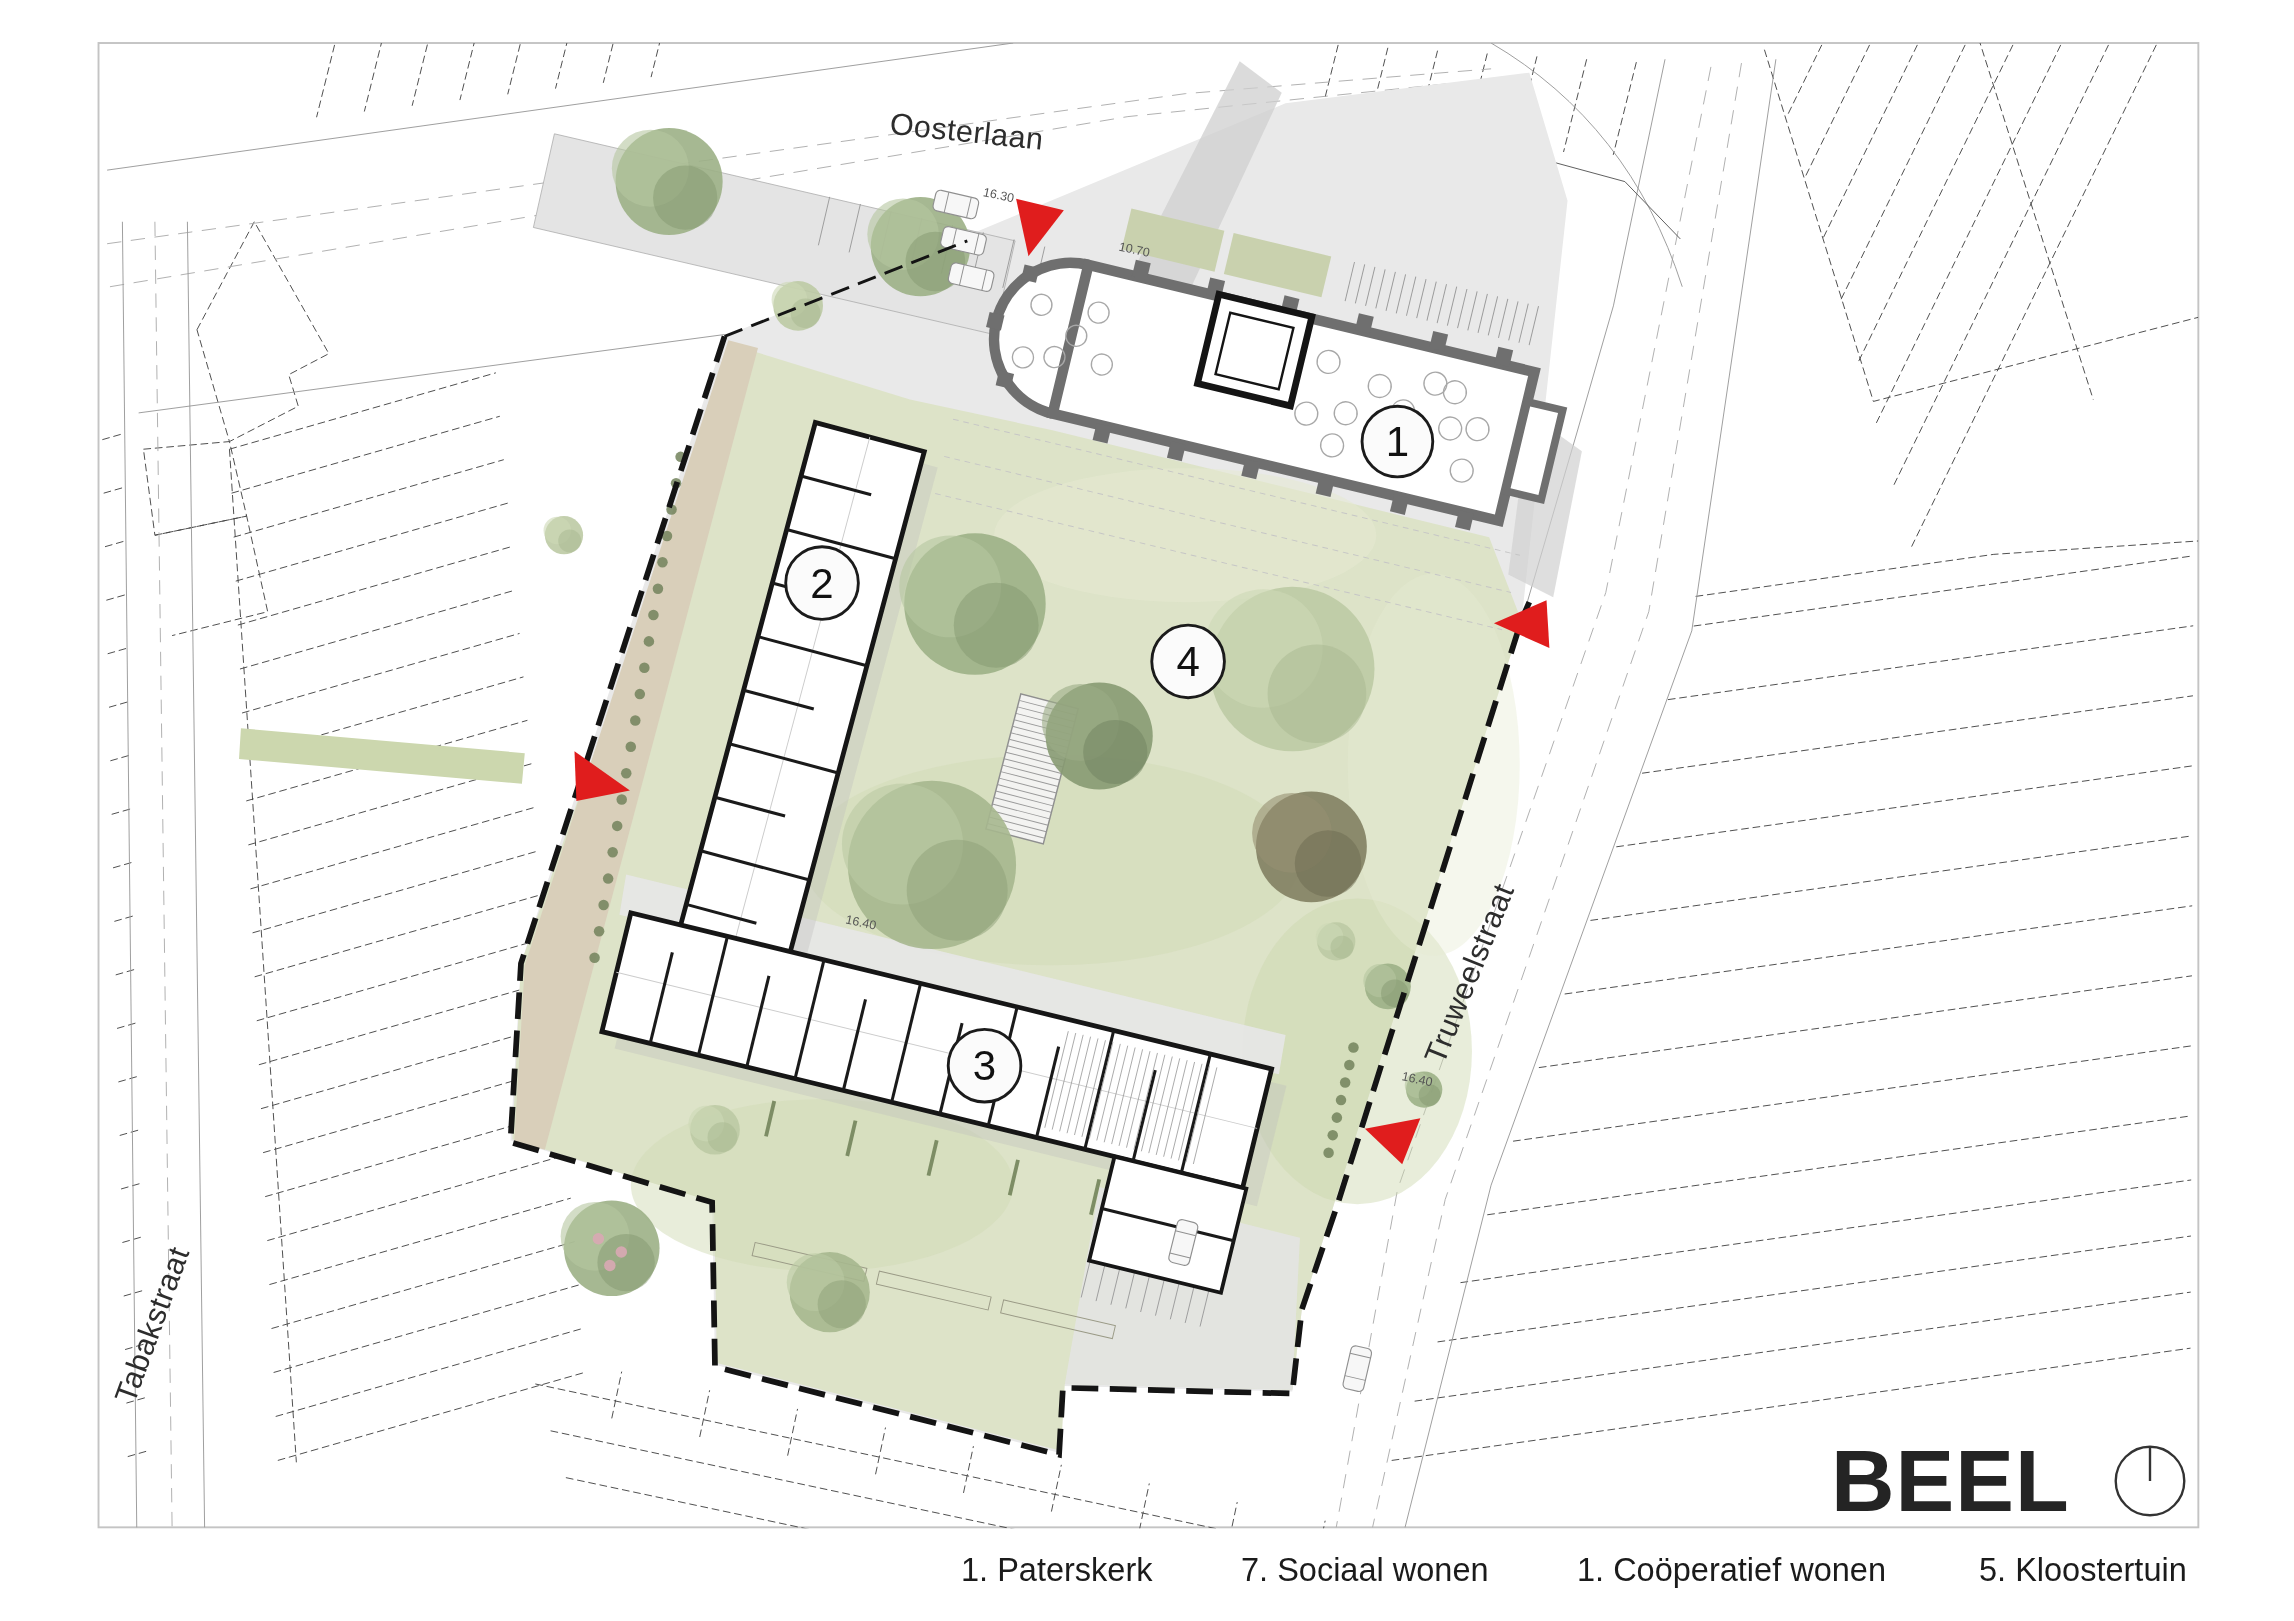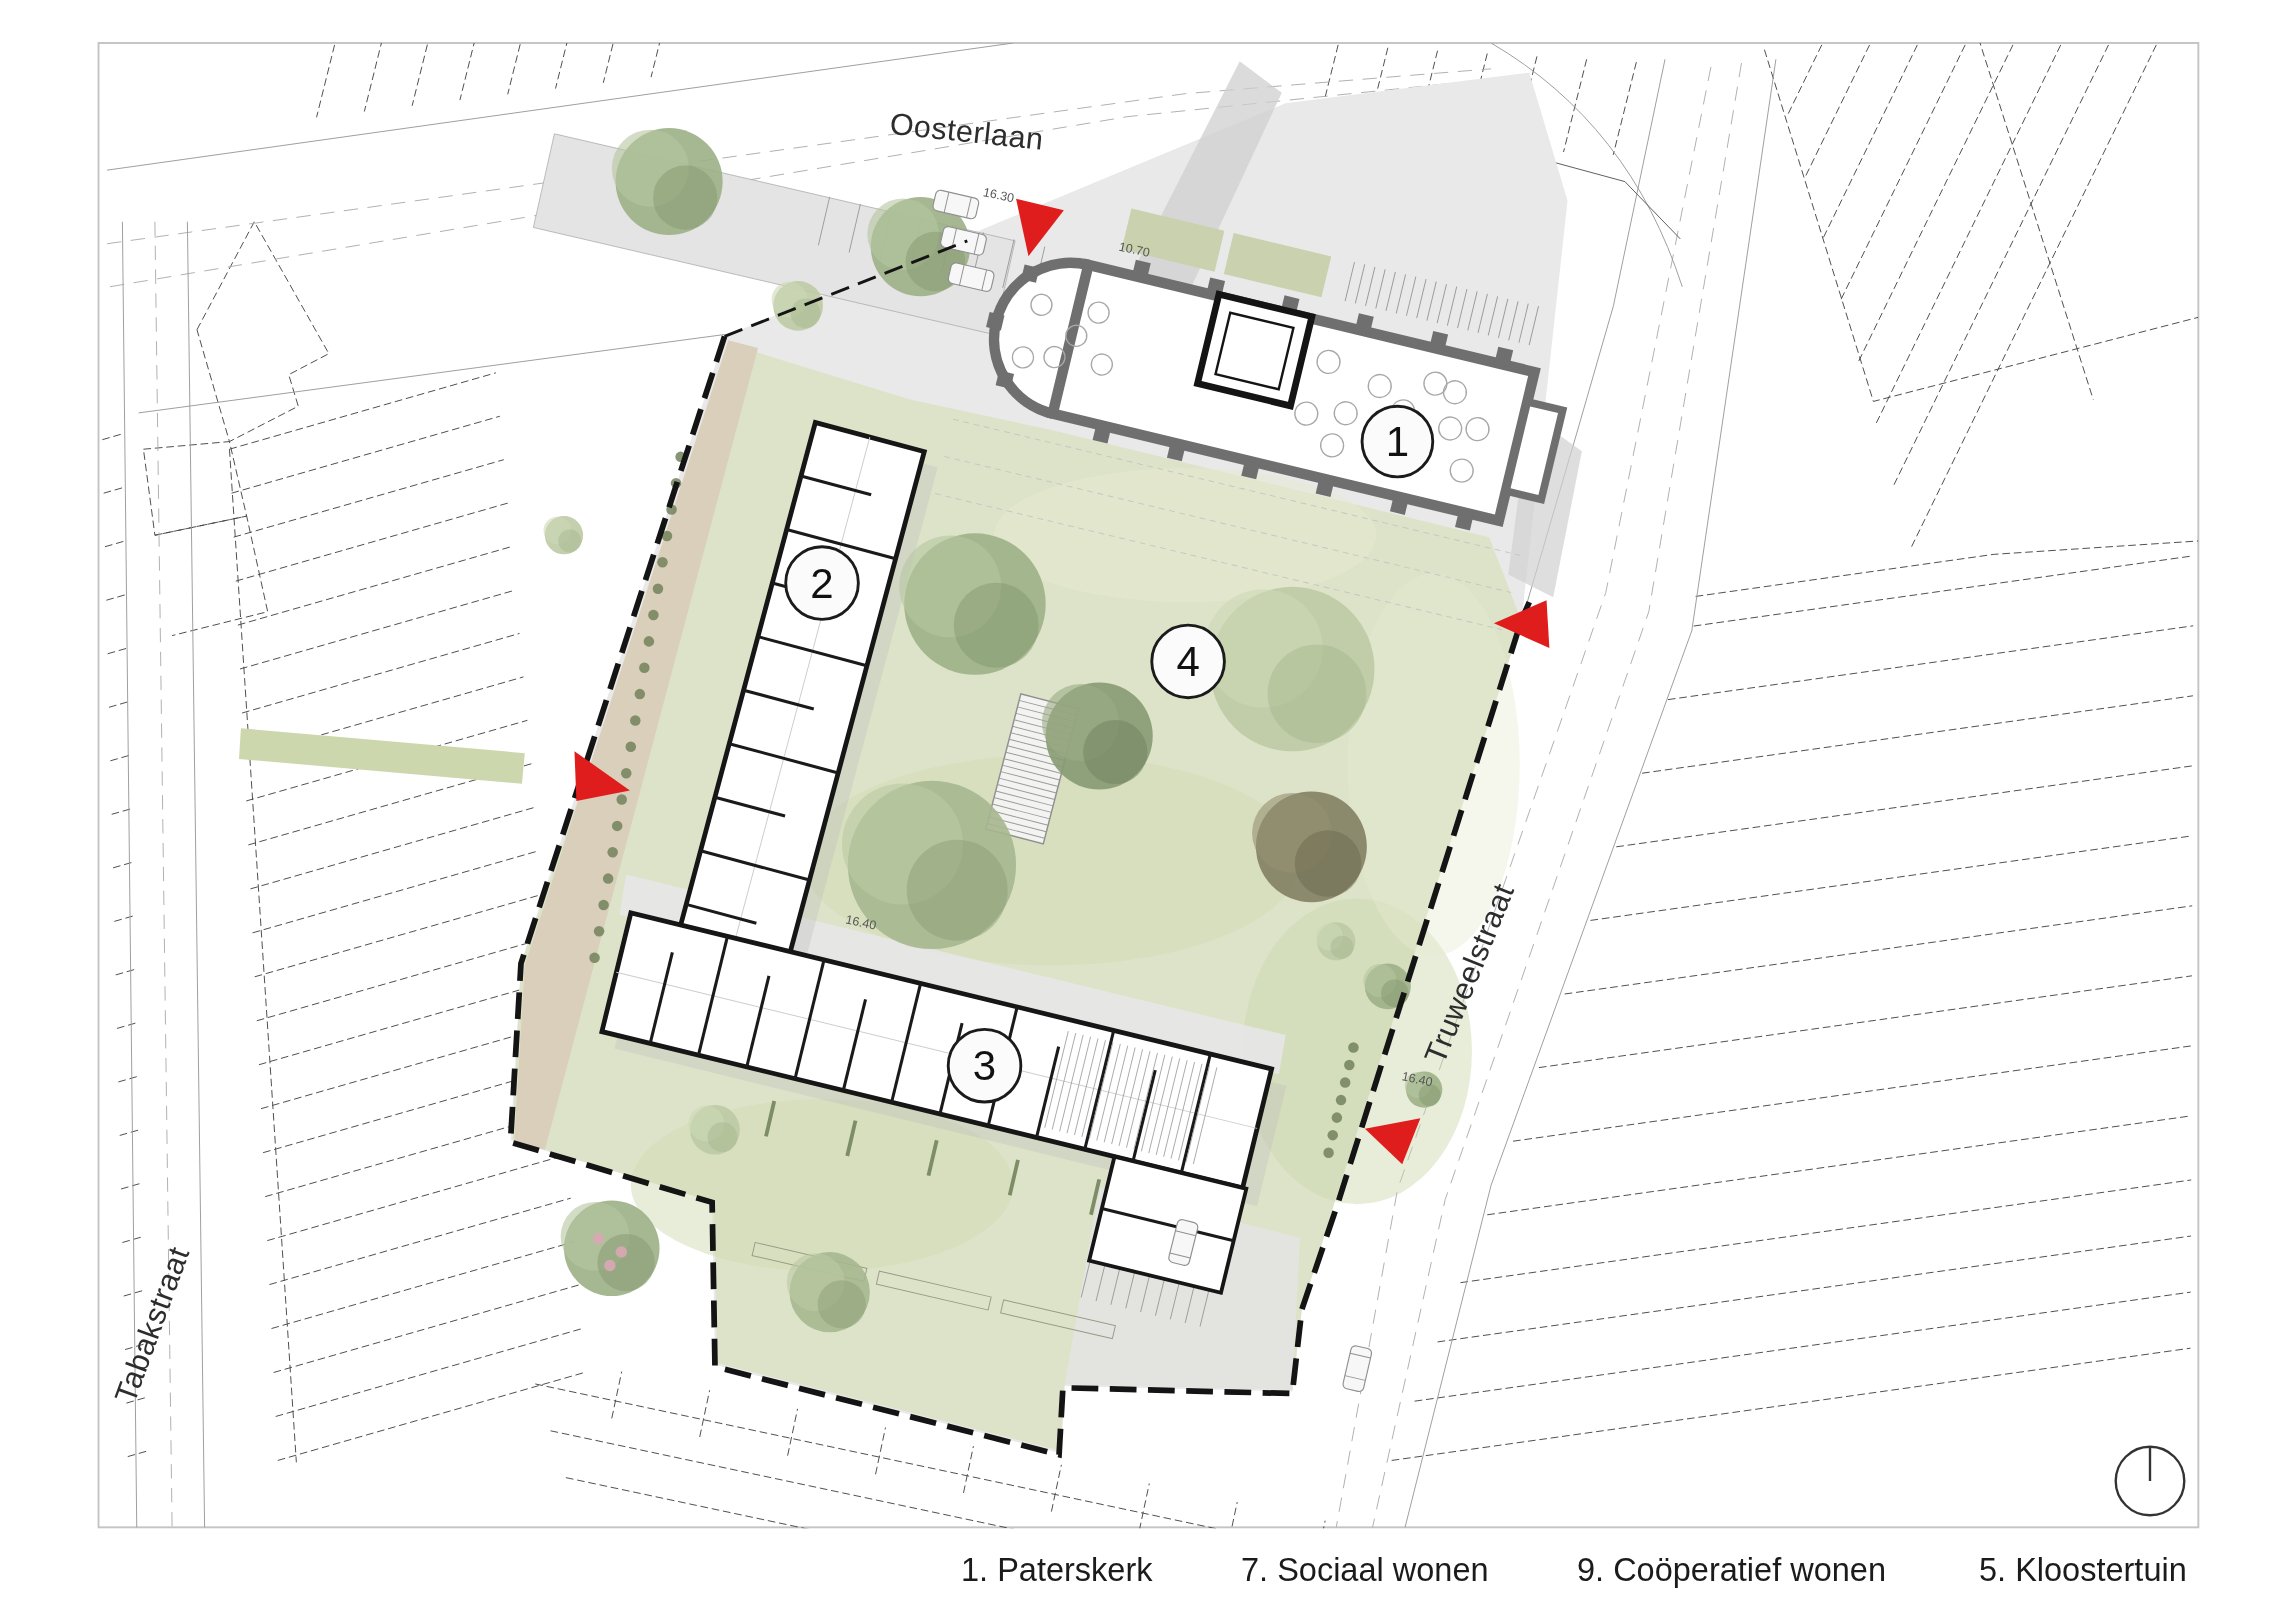--- a/index.html
+++ b/index.html
@@ -533,23 +533,24 @@
     <text class="lvl" transform="translate(1028,205) rotate(12)">16.30</text>
     <text class="lvl" transform="translate(1170,262) rotate(12)">10.70</text>
     <text class="lvl" transform="translate(884,966) rotate(12)">16.40</text>
     <text class="lvl" transform="translate(1466,1130) rotate(12)">16.40</text>
   </g>
 </svg>
 
 <div class="legend">
   <span style="left:961px">1. Paterskerk</span>
   <span style="left:1241px">7. Sociaal wonen</span>
-  <span style="left:1577px">9. Coöperatief wonen</span>
+  <span style="left:1577px">1. Coöperatief wonen</span>
   <span style="left:1979px">5. Kloostertuin</span>
 </div>
 
+<div class="logo">BEEL</div>
 <svg class="compass" width="80" height="80" viewBox="0 0 84 84">
   <circle cx="42" cy="42" r="36" fill="none" stroke="#333" stroke-width="2.5"></circle>
   <line x1="42" y1="6" x2="42" y2="42" stroke="#333" stroke-width="2.5"></line>
 </svg>
 
 </div>
 
 
 </body></html>

